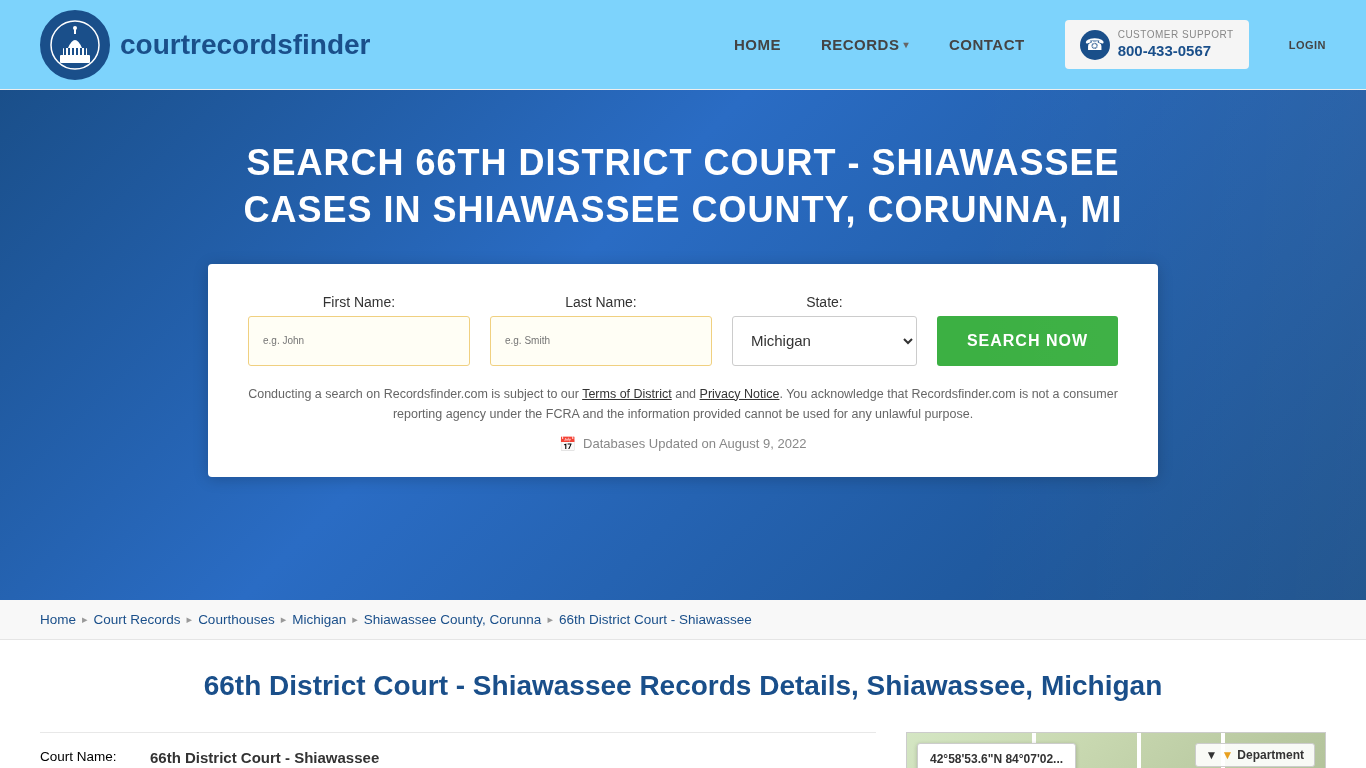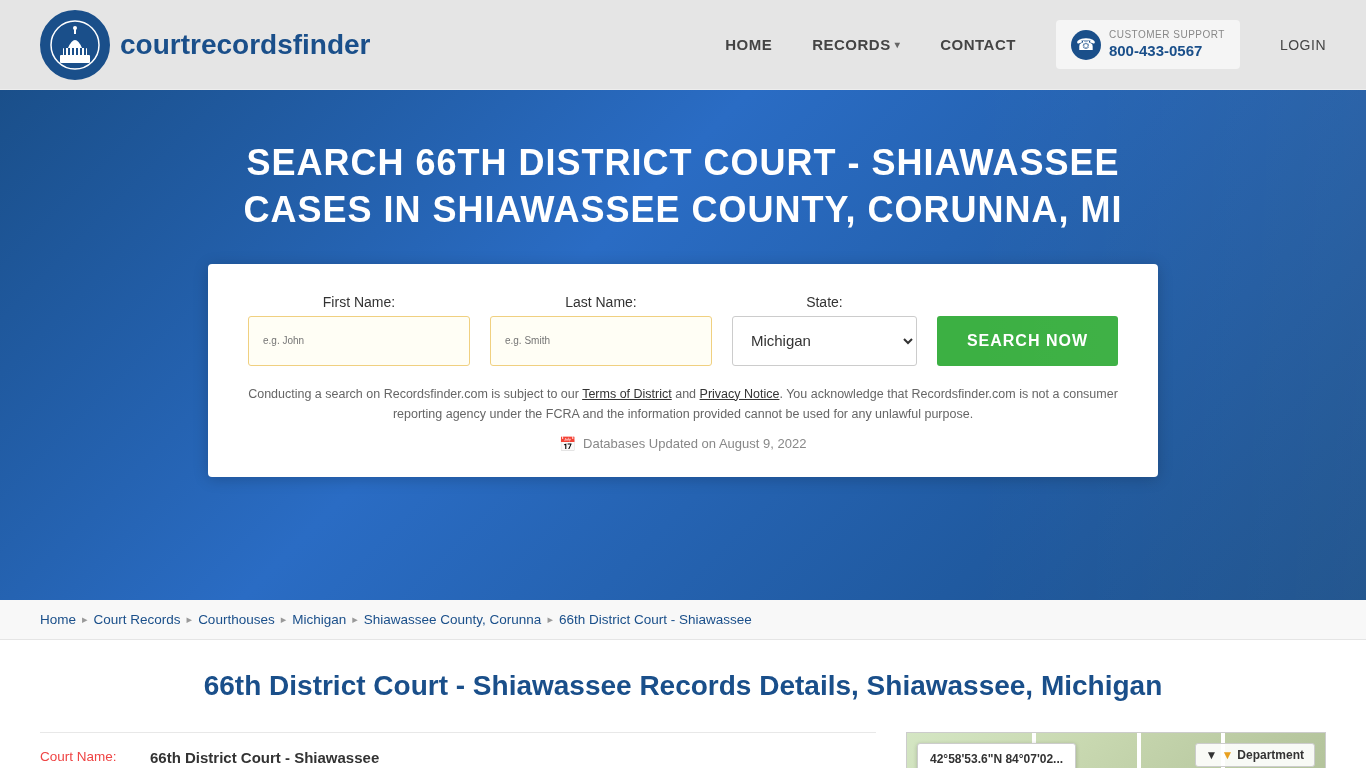--- a/index.html
+++ b/index.html
@@ -4,21 +4,21 @@
   <style>
     * { margin: 0; padding: 0; box-sizing: border-box; }
     body { font-family: Arial, sans-serif; font-size: 14px; color: #333; background: #fff; width: 1366px; }
 
     
     .header {
       display: flex;
       align-items: center;
       justify-content: space-between;
       padding: 10px 40px;
-      background: #e5e5e5;
+      background: #7dd3fc;
       border-bottom: 1px solid #eee;
       height: 90px;
     }
     .logo-area {
       display: flex;
       align-items: center;
       gap: 10px;
     }
     .logo-circle {
       width: 70px;
@@ -79,22 +79,22 @@
       display: flex;
       align-items: center;
       justify-content: center;
       color: #fff;
       font-size: 16px;
     }
     .support-text { line-height: 1.3; }
     .support-label { font-size: 10px; color: #888; text-transform: uppercase; letter-spacing: 0.5px; }
     .support-number { font-size: 15px; font-weight: 700; color: #1a4f8a; }
     .login-btn {
-      font-size: 14px;
-      font-weight: 400;
+      font-size: 11px;
+      font-weight: 700;
       color: #444;
       cursor: pointer;
       letter-spacing: 0.5px;
       text-align: center;
     }
 
     
     .hero {
       background: linear-gradient(135deg, #1a4f8a 0%, #2a6cc4 40%, #1a4f8a 100%);
       padding: 50px 40px 60px;
@@ -241,21 +241,21 @@
     }
     .detail-row {
       padding: 16px 0;
       border-bottom: 1px solid #e8e8e8;
       display: flex;
       gap: 10px;
     }
     .detail-row:first-child { border-top: 1px solid #e8e8e8; }
     .detail-label {
       font-size: 13.5px;
-      color: #ef4444;
+      color: #000000;
       min-width: 100px;
       font-weight: 400;
     }
     .detail-value {
       font-size: 15px;
       font-weight: 700;
       color: #333;
     }
     .map-area {
       width: 420px;

